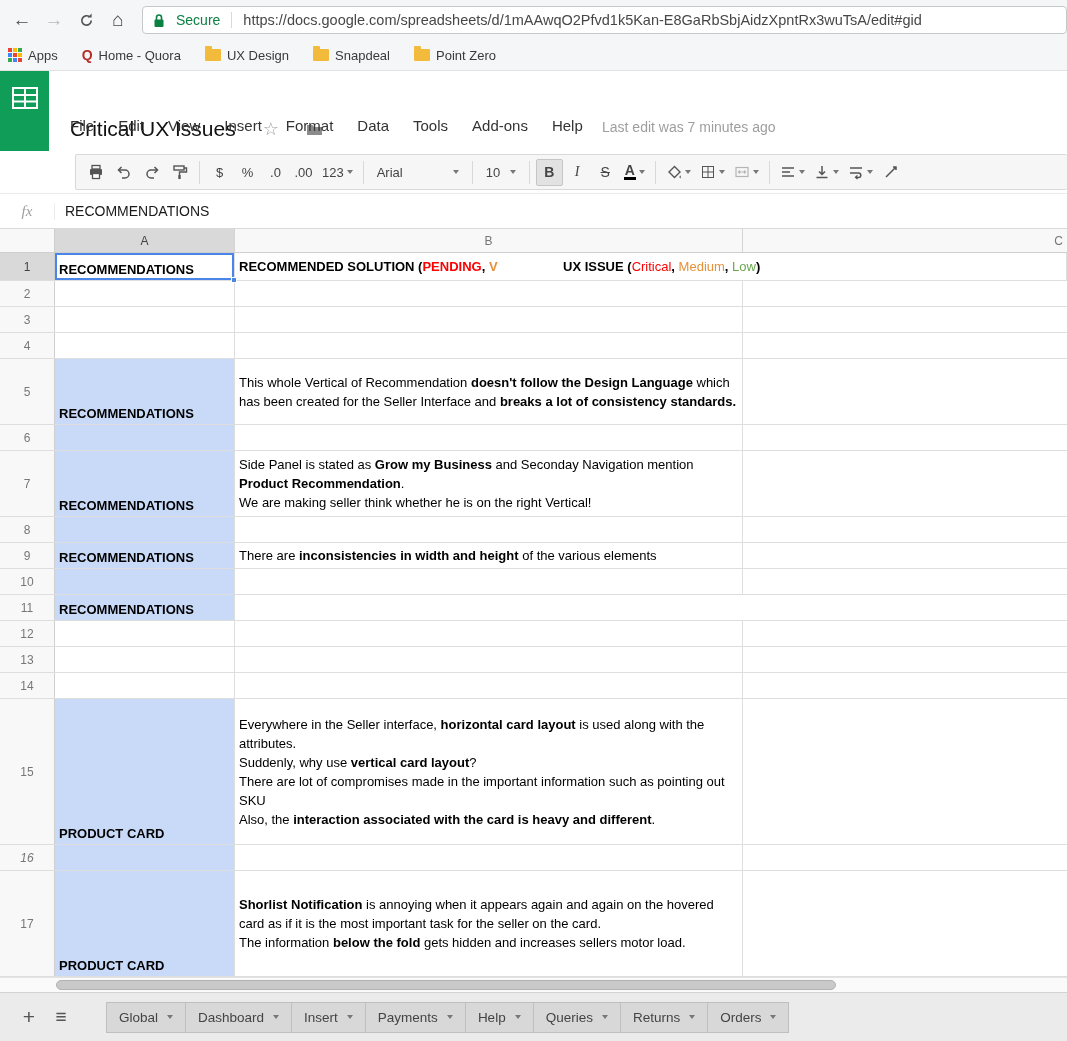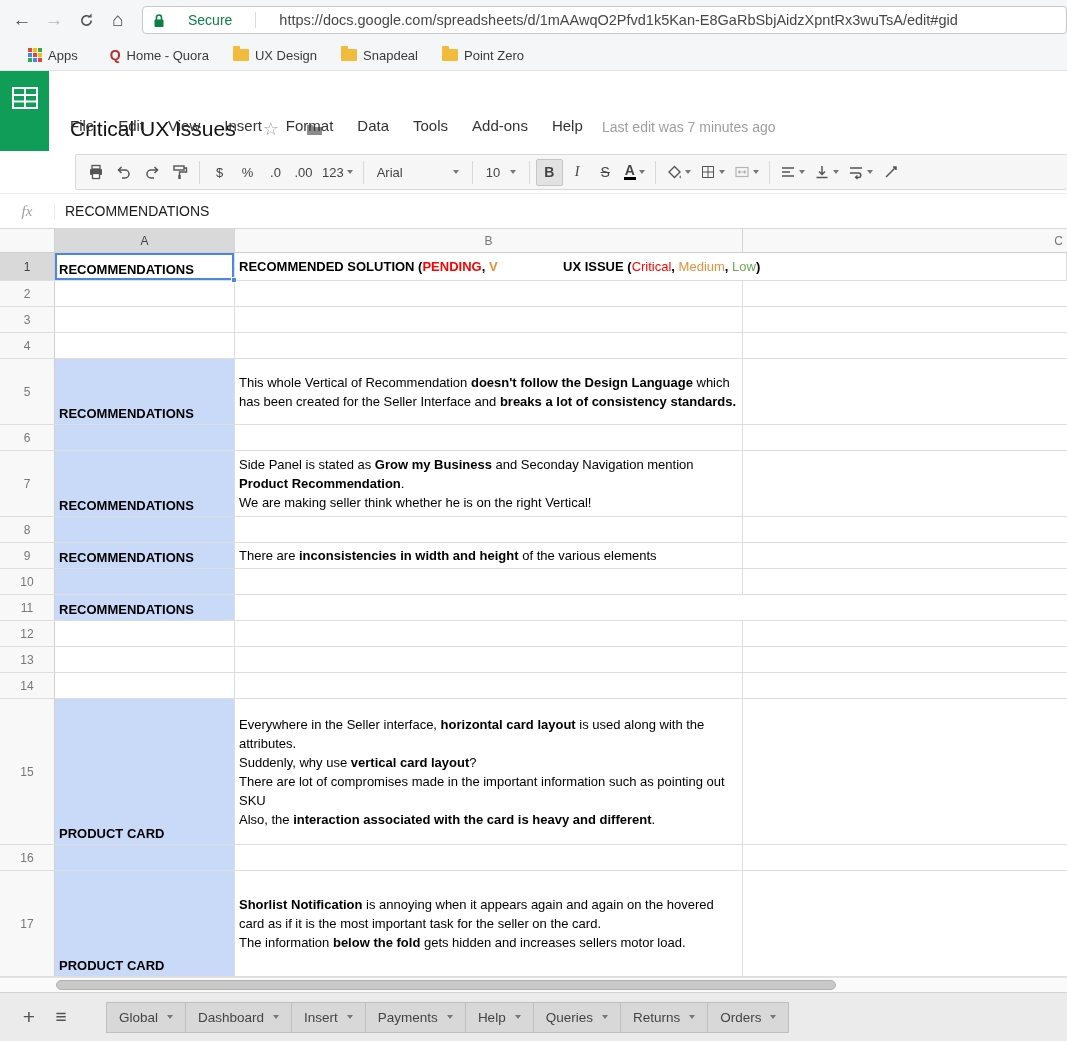--- a/index.html
+++ b/index.html
@@ -5,27 +5,27 @@
   * { margin:0; padding:0; box-sizing:border-box; }
   body { font-family:"Liberation Sans","DejaVu Sans",sans-serif; background:#fff; }
   .screen { position:relative; width:1067px; height:1041px; background:#fff; overflow:hidden; }
 
   
   .browser-bar { height:40px; background:#f5f6f7; display:flex; align-items:center; padding:0 0 0 8px; gap:4px; }
   .nav-icon { width:28px; height:28px; display:flex; align-items:center; justify-content:center;
               font-size:19px; color:#4a4a4a; border-radius:50%; flex:0 0 auto; }
   .nav-icon.disabled { color:#b9b9b9; }
   .omnibox { flex:1; height:28px; background:#fff; border:1px solid #c8c8c8; border-radius:4px;
-             margin-left:6px; display:flex; align-items:center; padding:8px 10px; gap:23px; overflow:hidden; }
+             margin-left:6px; display:flex; align-items:center; padding:8px 10px; gap:11px; overflow:hidden; }
   .secure-label { color:#0b8043; font-size:14px; flex:0 0 auto; }
   .omni-sep { width:1px; height:16px; background:#d9d9d9; flex:0 0 auto; }
   .url-text { color:#474747; font-size:14.5px; white-space:nowrap; overflow:hidden; }
 
   .bookmarks-bar { height:31px; background:#f5f6f7; border-bottom:1px solid #e2e2e2;
-                   display:flex; align-items:center; padding-left:28px; gap:32px; }
+                   display:flex; align-items:center; padding-left:8px; gap:24px; }
   .bookmark { display:flex; align-items:center; gap:6px; font-size:13px; color:#3a3a3a; }
   .apps-grid { display:grid; grid-template-columns:repeat(3,4px); grid-template-rows:repeat(3,4px); gap:1px; }
   .apps-grid i { display:block; }
   .q-icon { color:#b92b27; font-weight:bold; font-size:14px; }
   .folder-glyph { width:16px; height:12px; background:#f2bb3c; border-radius:1px; position:relative; display:inline-block; }
   .folder-glyph::before { content:""; position:absolute; top:-3px; left:0; width:7px; height:3px; background:#f2bb3c; border-radius:1px 1px 0 0; }
 
   
   .app-header { position:relative; height:80px; background:#fff; }
   .sheets-logo { position:absolute; left:0; top:0; width:49px; height:80px; background:#0f9d58;
@@ -424,21 +424,21 @@
             <span class="celltext">PRODUCT CARD</span>
           </div>
           <div class="cell cellB">
             <span class="celltext"><span>Everywhere in the Seller interface, </span><span style="font-weight: 700;">horizontal card layout</span><span> is used along with the attributes.
 Suddenly, why use </span><span style="font-weight: 700;">vertical card layout</span><span>?
 There are lot of compromises made in the important information such as pointing out SKU
 Also, the </span><span style="font-weight: 700;">interaction associated with the card is heavy and different</span><span>.</span></span>
           </div>
           <div class="cell cellC"></div>
         </div>
-        <div class="grow" style="height: 26px;">
+        <div class="grow" style="height: 26px; font-style: italic;">
           <div class="rownum">16</div>
           <div class="cell cellA bgblue"></div>
           <div class="cell cellB"></div>
           <div class="cell cellC"></div>
         </div>
         <div class="grow" style="height: 106px;">
           <div class="rownum">17</div>
           <div class="cell cellA bgblue">
             <span class="celltext">PRODUCT CARD</span>
           </div>

